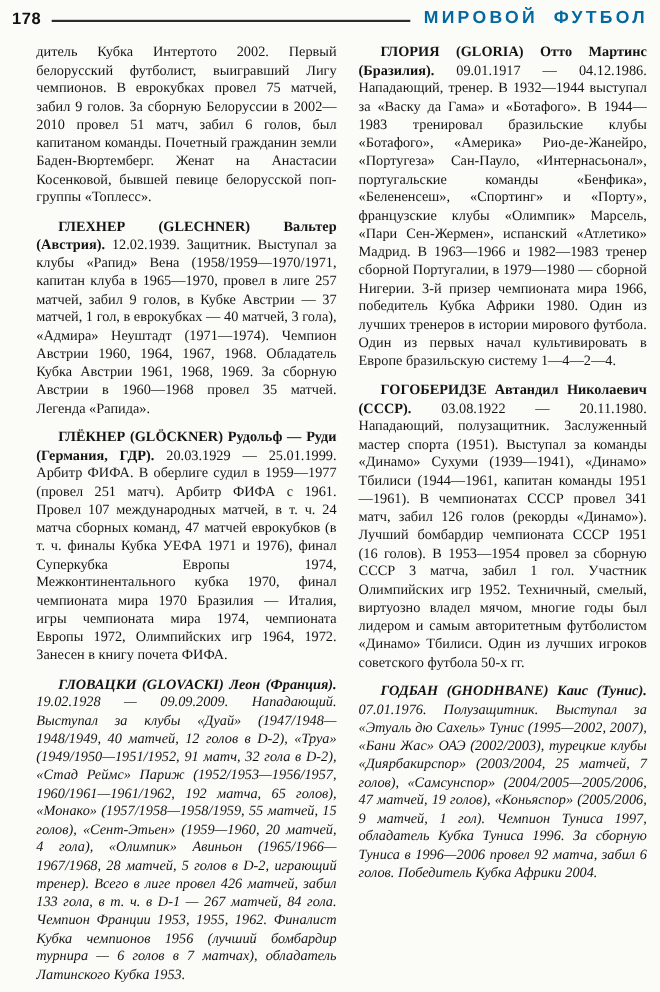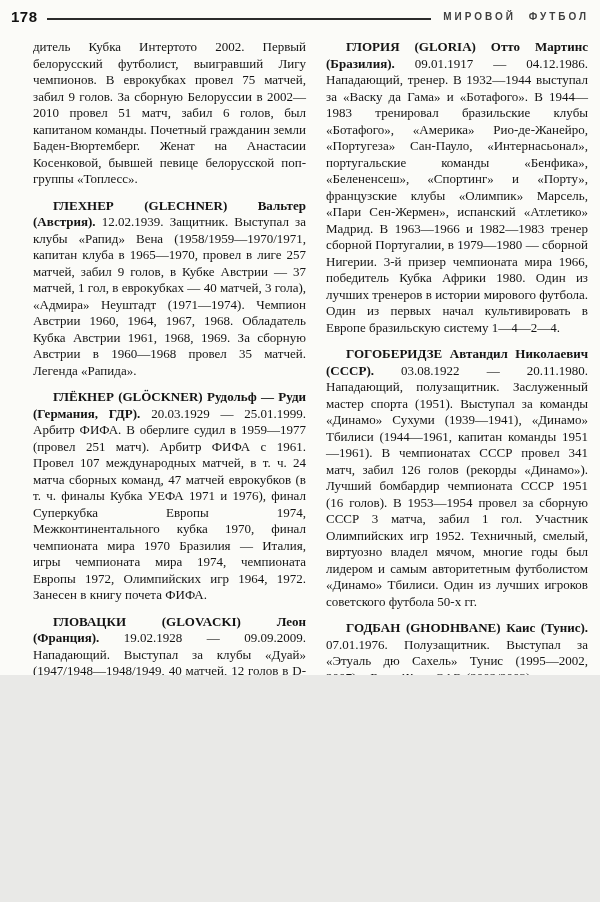--- a/index.html
+++ b/index.html
@@ -3,21 +3,21 @@
 <meta charset="utf-8">
 <style>
   html, body {
     margin: 0;
     padding: 0;
     background: #e9e9e7;
   }
   .page {
     position: relative;
     width: 600px;
-    height: 675px;
+    height: 902px;
     margin: 0 auto;
     background: #fbfbf8;
     color: #161616;
     overflow: hidden;
   }
   .header {
     position: absolute;
     top: 8px;
     left: 11px;
     width: 578px;
@@ -33,25 +33,25 @@
   }
   .rule {
     flex: 1;
     height: 2px;
     background: #2b2b2b;
     margin: 4px 12px 0 9px;
   }
   .title {
     font-family: "Liberation Sans", sans-serif;
     font-weight: bold;
-    font-size: 10px;
+    font-size: 16px;
     letter-spacing: 3px;
     word-spacing: 7px;
     white-space: nowrap;
-    color: #404040;
+    color: #0369a1;
   }
   .columns {
     position: absolute;
     top: 39px;
     left: 33px;
     display: flex;
     gap: 20px;
   }
   .col {
     font-family: "Liberation Serif", serif;
@@ -60,21 +60,21 @@
     color: #141414;
   }
   .col-left  { width: 273px; }
   .col-right { width: 262px; }
   .col p {
     margin: 0 0 10px 0;
     text-align: justify;
     text-indent: 20px;
   }
   .col p.cont { text-indent: 0; }
-  .col p:last-child { margin-bottom: 4px; }
+  .col p:last-child { margin-bottom: 4px; font-style: italic; }
   b.head { font-weight: bold; }
 </style>
 </head>
 <body>
 
 <div class="page">
 
   <div class="header">
     <span class="pagenum">178</span>
     <span class="rule"></span>

